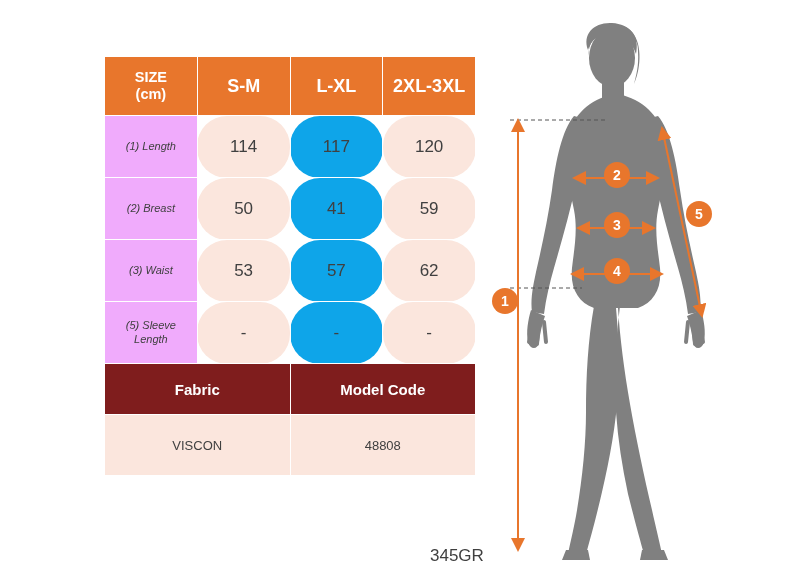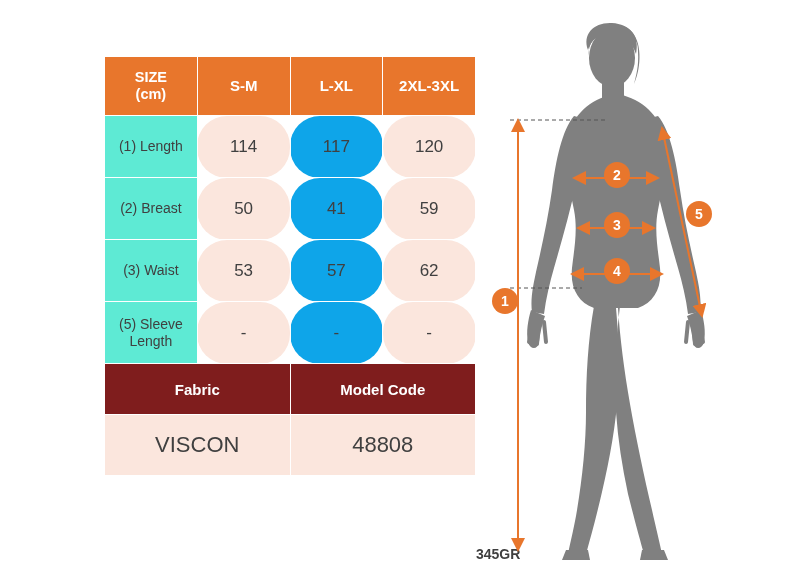--- a/index.html
+++ b/index.html
@@ -32,65 +32,65 @@
   .size-table td, .size-table th {
     border: 1px solid #ffffff;
     text-align: center;
     vertical-align: middle;
     color: #404040;
   }
   .hdr {
     background: #e8762c;
     color: #ffffff !important;
     font-weight: bold;
-    font-size: 15px;
+    font-size: 18px;
     height: 56px;
     line-height: 1.15;
   }
   .hdr.size-label {
     font-size: 14.5px;
   }
   .rowlabel {
-    background: #5eead4;
-    font-size: 14px;
+    background: #f0abfc;
+    font-size: 11px;
     color: #4a4a4a;
     height: 59px;
     line-height: 1.2;
+    font-style: italic;
   }
   .cell {
     background: #fbe6dd;
     font-size: 17px;
     color: #3f3f3f;
     border-radius: 30px;
   }
   .cell.alt {
     background: #0ea5e9;
   }
   .fabric-hdr {
     background: #7f1d1d;
     color: #ffffff !important;
     font-weight: bold;
     font-size: 15px;
     height: 48px;
   }
   .fabric-cell {
     background: #fbe6dd;
-    font-size: 22px;
+    font-size: 13px;
     color: #3f3f3f;
     height: 58px;
     margin-top: 40px;
   }
   .code-note {
     position: absolute;
     left: 430px;
     top: 546px;
-    font-size: 14px;
+    font-size: 17px;
     color: #3f3f3f;
-    font-weight: bold;
-    margin-left: 46px;
+    font-weight: normal;
   }
 
   
   .figure-wrap {
     position: absolute;
     left: 490px;
     top: 20px;
     width: 300px;
     height: 550px;
   }

